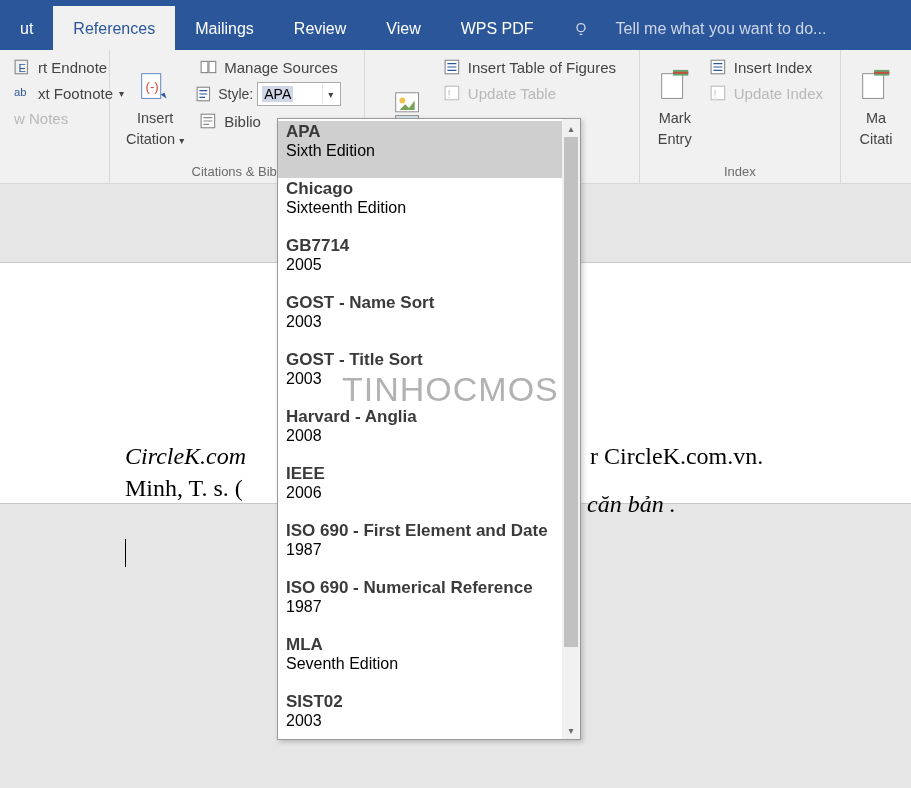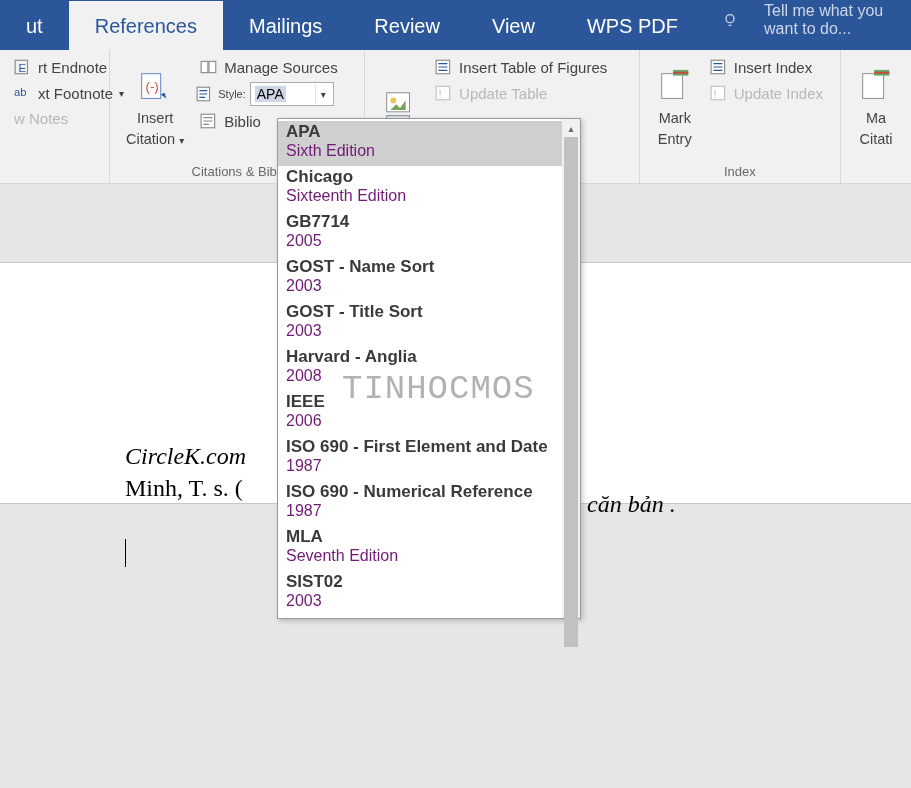--- a/index.html
+++ b/index.html
@@ -1,64 +1,64 @@
 <!DOCTYPE html>
 <html><head>
 <meta charset="utf-8">
 <style>
   * { margin: 0; padding: 0; box-sizing: border-box; font-family: "Segoe UI", Tahoma, sans-serif; }
   body { width: 911px; height: 788px; background: #fff; overflow: hidden; }
   .tabbar { display: flex; height: 50px; background: #2b579a; color: #fff; align-items: flex-end; }
-  .tabbar .tab { padding: 14px 26px 12px; font-size: 20px; cursor: pointer; white-space: nowrap; }
+  .tabbar .tab { padding: 14px 20px 12px; font-size: 16px; cursor: pointer; white-space: nowrap; }
   .tabbar .tab.active { background: #f1f1f1; color: #2b579a; margin-top: 48px; }
   .tell-me { display: flex; align-items: center; gap: 26px; padding: 14px 18px 12px; font-size: 16px; color: #cfd6e8; }
   .tell-me svg { width: 16px; height: 16px; }
 
   .ribbon { display: flex; background: #f1f1f1; border-bottom: 1px solid #d8d8d8; height: 134px; position: relative; }
   .group { border-right: 1px solid #d8d8d8; padding: 6px 10px 4px; position: relative; display: flex; flex-direction: column; }
   .group .group-content { display: flex; gap: 6px; flex: 1; }
   .group .group-label { text-align: center; font-size: 13px; color: #6a6a6a; margin-top: 4px; }
 
   .btn-col { display: flex; flex-direction: column; gap: 4px; }
   .ribbon-item { display: flex; align-items: center; gap: 6px; font-size: 15px; color: #444; padding: 2px 4px; cursor: pointer; white-space: nowrap; }
   .ribbon-item.disabled { color: #b8b8b8; }
   .big-btn { display: flex; flex-direction: column; align-items: center; justify-content: center; padding: 4px 6px; gap: 4px; font-size: 14.5px; color: #444; cursor:pointer; text-align:center; line-height: 1.15; }
   .big-btn .icon32 { width: 38px; height: 38px; display:flex; align-items:center; justify-content:center; }
   .chev { font-size: 10px; color: #444; }
   .icon16 { width: 18px; height: 18px; display:flex; align-items:center; justify-content:center; }
 
   .style-row { display:flex; align-items:center; gap:4px; }
-  .style-label { font-size:11px; color:#444; }
+  .style-label { font-size:14px; color:#444; }
   .style-select { width: 84px; border: 1px solid #ababab; background:#fff; display:flex; align-items:center; padding: 1px 2px 1px 4px; height: 24px; justify-content: space-between;}
   .style-select .val { background:#cfd6e6; color:#000; font-size:14px; padding:0 2px; }
   .style-select .dropbtn { width:16px; height:20px; border-left: 1px solid #e6e6e6; display:flex; align-items:center; justify-content:center; }
 
   
   .dropdown { position: absolute; left: 277px; top: 118px; width: 304px; background:#fff; border:1px solid #999; box-shadow: 2px 2px 5px rgba(0,0,0,0.2); z-index: 50; }
   .dropdown-inner { max-height: 620px; overflow: hidden; padding: 2px 0; }
   .dd-item { padding: 1px 8px 0px; font-size: 17px; color:#444; cursor:pointer; }
   .dd-item .name { font-weight: 600; color:#3a3a3a; }
-  .dd-item .edition { color:#701a75; font-size: 16px; padding-bottom: 6px; }
+  .dd-item .edition { color:#000000; font-size: 16px; padding-bottom: 18px; }
   .dd-item.hover { background: #cfcfcf; }
   .scrollbar { position:absolute; right:0; top:0; width:18px; height:100%; background:#f1f1f1; display:flex; flex-direction:column; align-items:center; }
   .scrollbar .arrow { width:18px; height:18px; display:flex; align-items:center; justify-content:center; color:#6a6a6a; font-size:10px; cursor:pointer; }
   .scrollbar .track { flex:1; width:18px; position:relative; }
   .scrollbar .thumb { position:absolute; top:0; left:2px; width:14px; height:510px; background:#c1c1c1; }
 
   
   .doc-bg { position:absolute; left:0; right:0; top:184px; bottom:0; background:#e6e6e6; }
   .page { position:absolute; left:0; top:262px; width:911px; background:#fff; border-top:1px solid #c8c8c8; border-bottom:1px solid #c8c8c8; padding: 180px 12px 60px; }
   .page .text-line { position:absolute; font-family: "Times New Roman", serif; font-size: 24px; color:#000; }
   .l1a { left:125px; top:180px; font-style: italic;}
   .l1b { left:590px; top:180px; }
   .l2a { left:125px; top:212px; }
   .l2b { left:587px; top:228px; font-style: italic;}
   .cursor-line { position:absolute; left:125px; top:276px; width:1px; height:28px; border-left:1px solid #000; }
 
-  .watermark { position:absolute; left:342px; top:370px; font-size:34px; color:#b2b2b2; letter-spacing: 1px; font-family: Liberation Mono, monospace; z-index: 60; pointer-events:none;}
+  .watermark { position:absolute; left:342px; top:370px; font-size:34px; color:#b2b2b2; letter-spacing: 1px; font-family: Liberation Sans, sans-serif; z-index: 60; pointer-events:none;}
 </style>
 </head>
 <body>
 
 <div class="tabbar">
   <div class="tab">ut</div>
   <div class="tab active">References</div>
   <div class="tab">Mailings</div>
   <div class="tab">Review</div>
   <div class="tab">View</div>
@@ -150,21 +150,21 @@
                 <path d="M3 5h8M3 8h8M3 11h5" stroke="#8a8a8a"></path>
               </svg>
             </span>
           <span>Biblio</span>
         </div>
       </div>
     </div>
     <div class="group-label">Citations &amp; Bibli</div>
   </div>
 
-  <div class="group" style="width:280px;">
+  <div class="group" style="width:280px;align-items:center;">
     <div class="group-content">
       <div class="big-btn">
         <span class="icon32">
           <svg viewBox="0 0 40 40">
               <rect x="6" y="4" width="24" height="20" fill="#fff" stroke="#8a8a8a"></rect>
               <circle cx="13" cy="12" r="3" fill="#f2c14a"></circle>
               <path d="M10 22l6-6 4 4 6-8v10z" fill="#7aa35a"></path>
               <rect x="6" y="28" width="24" height="6" fill="#d9e3f0" stroke="#8a8a8a"></rect>
             </svg>
         </span>
@@ -246,20 +246,21 @@
         <span>Citati</span>
       </div>
     </div>
     <div class="group-label" style="visibility:hidden">.</div>
   </div>
 </div>
 
 <div class="doc-bg"></div>
 <div class="page">
   <div class="text-line l1a">CircleK.com</div>
+  <div class="text-line l1b">r CircleK.com.vn.</div>
   <div class="text-line l2a">Minh, T. s. (</div>
   <div class="text-line l2b"> căn bản .</div>
   <div class="cursor-line"></div>
 </div>
 
 <div class="watermark">TINHOCMOS</div>
 
 <div class="dropdown">
   <div class="dropdown-inner" id="dd-inner">
       <div class="dd-item hover">

